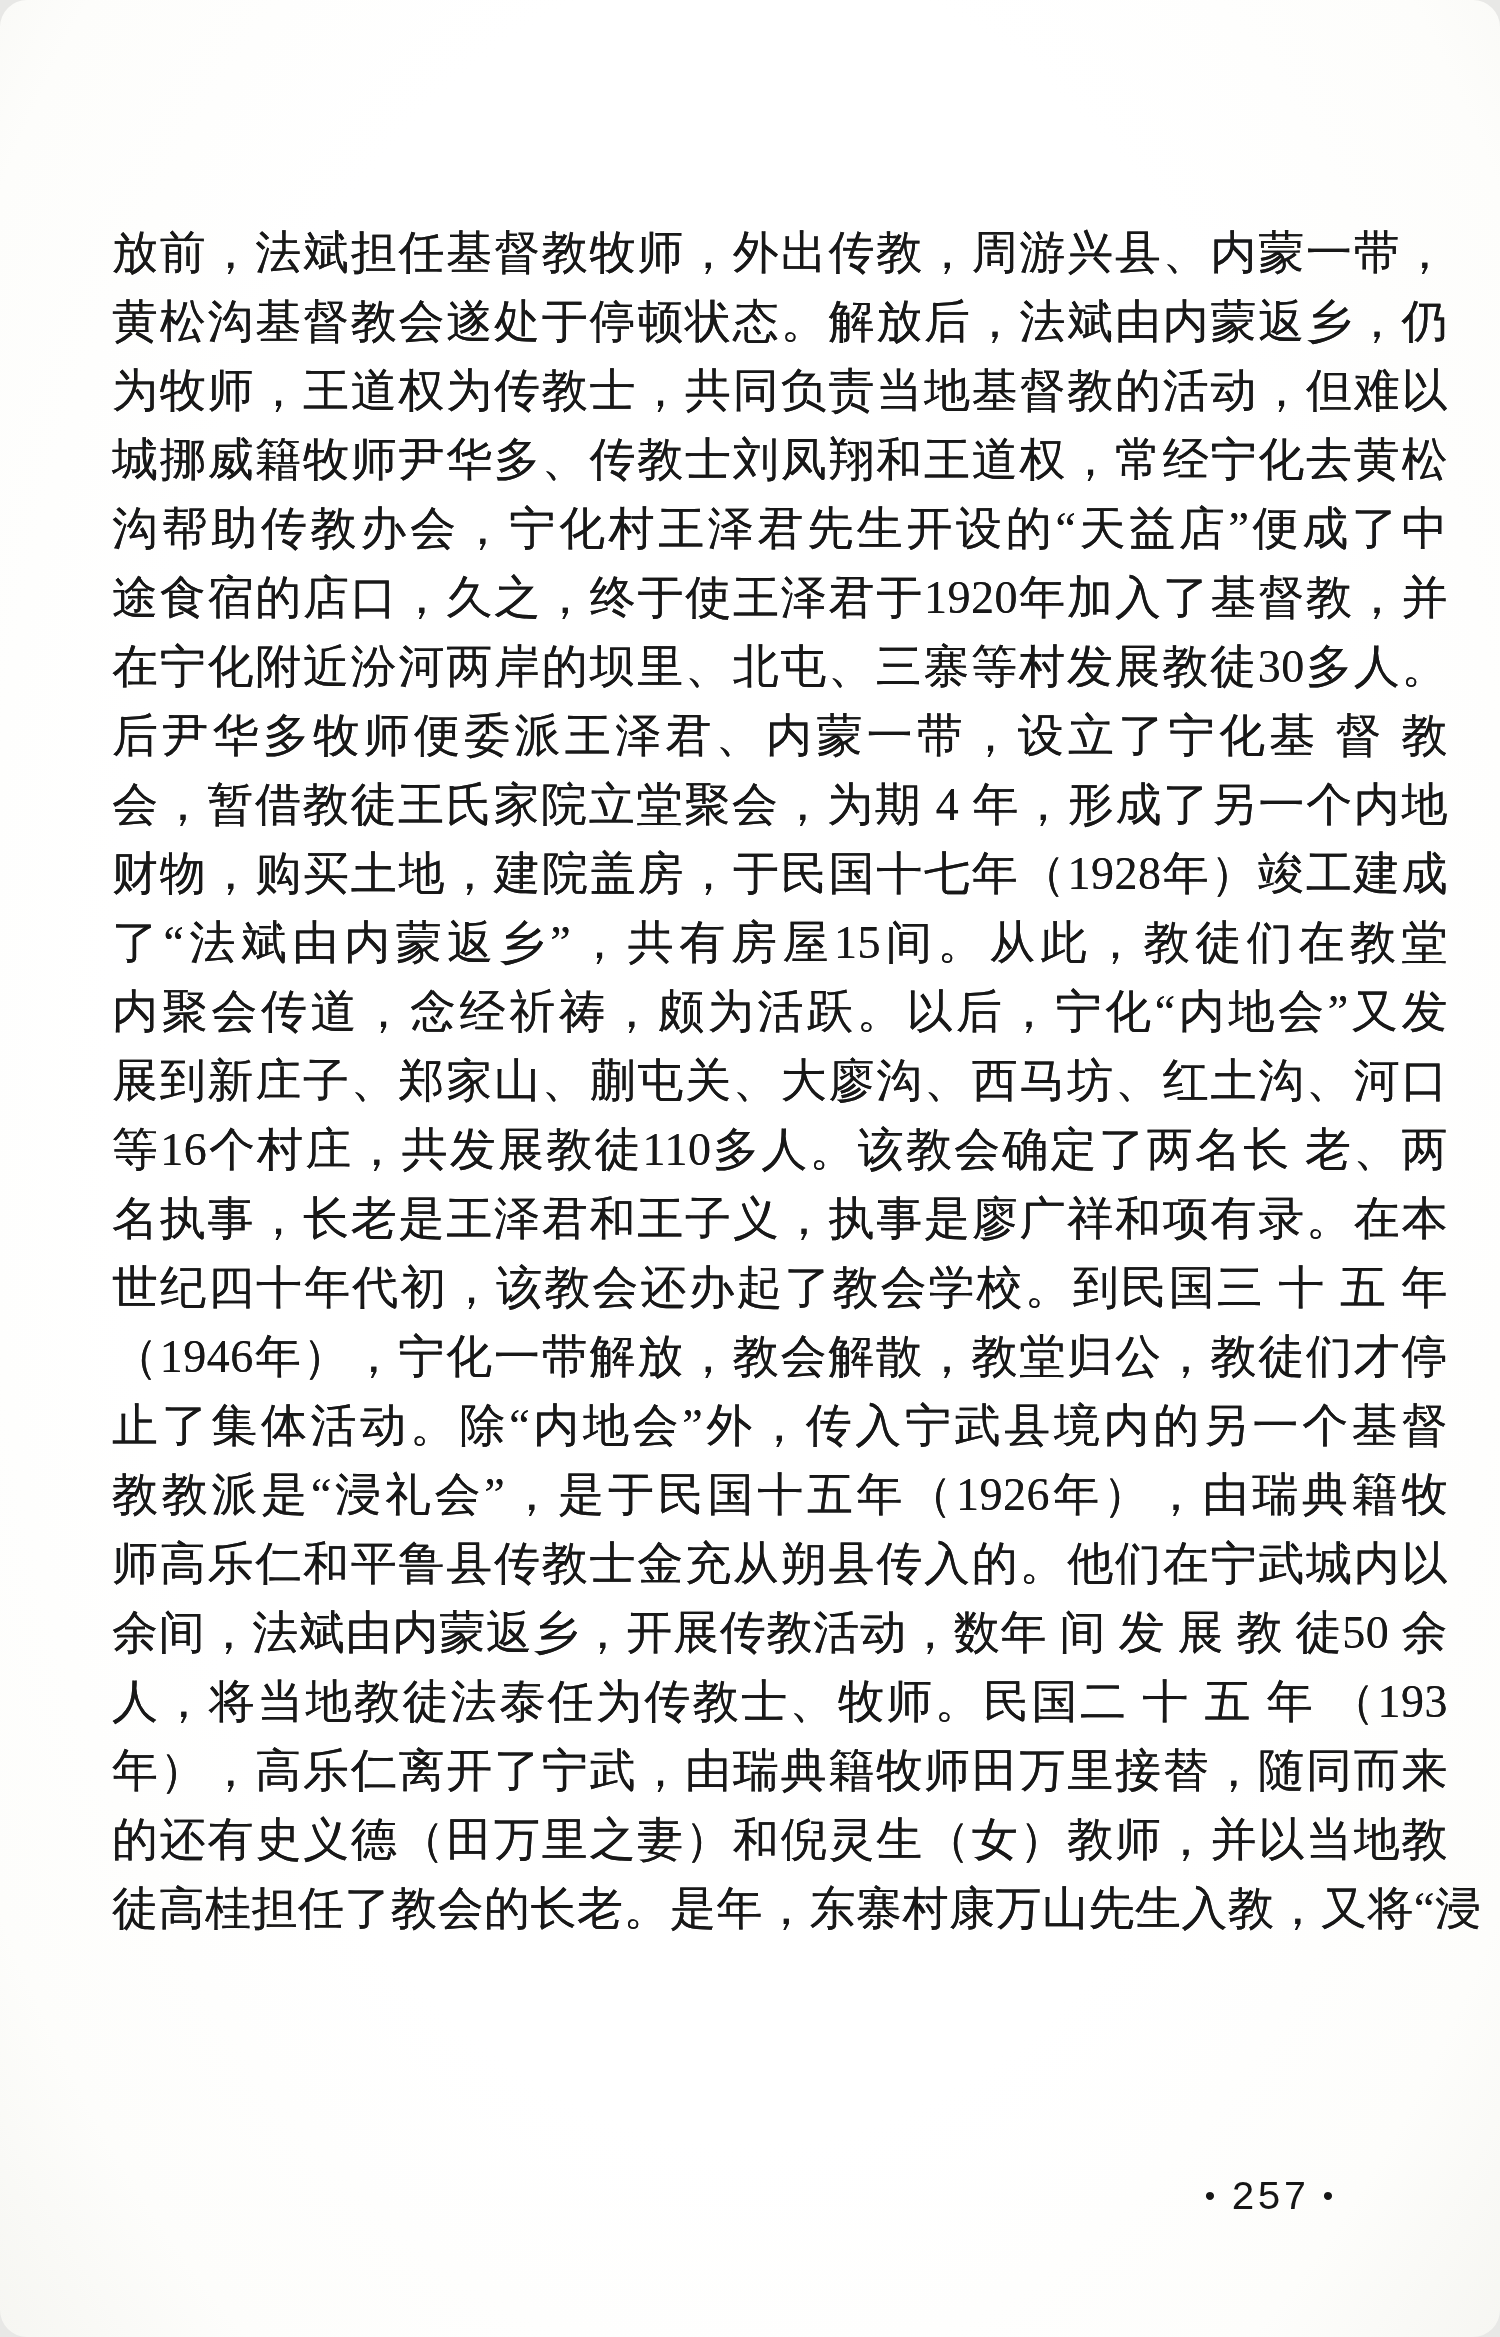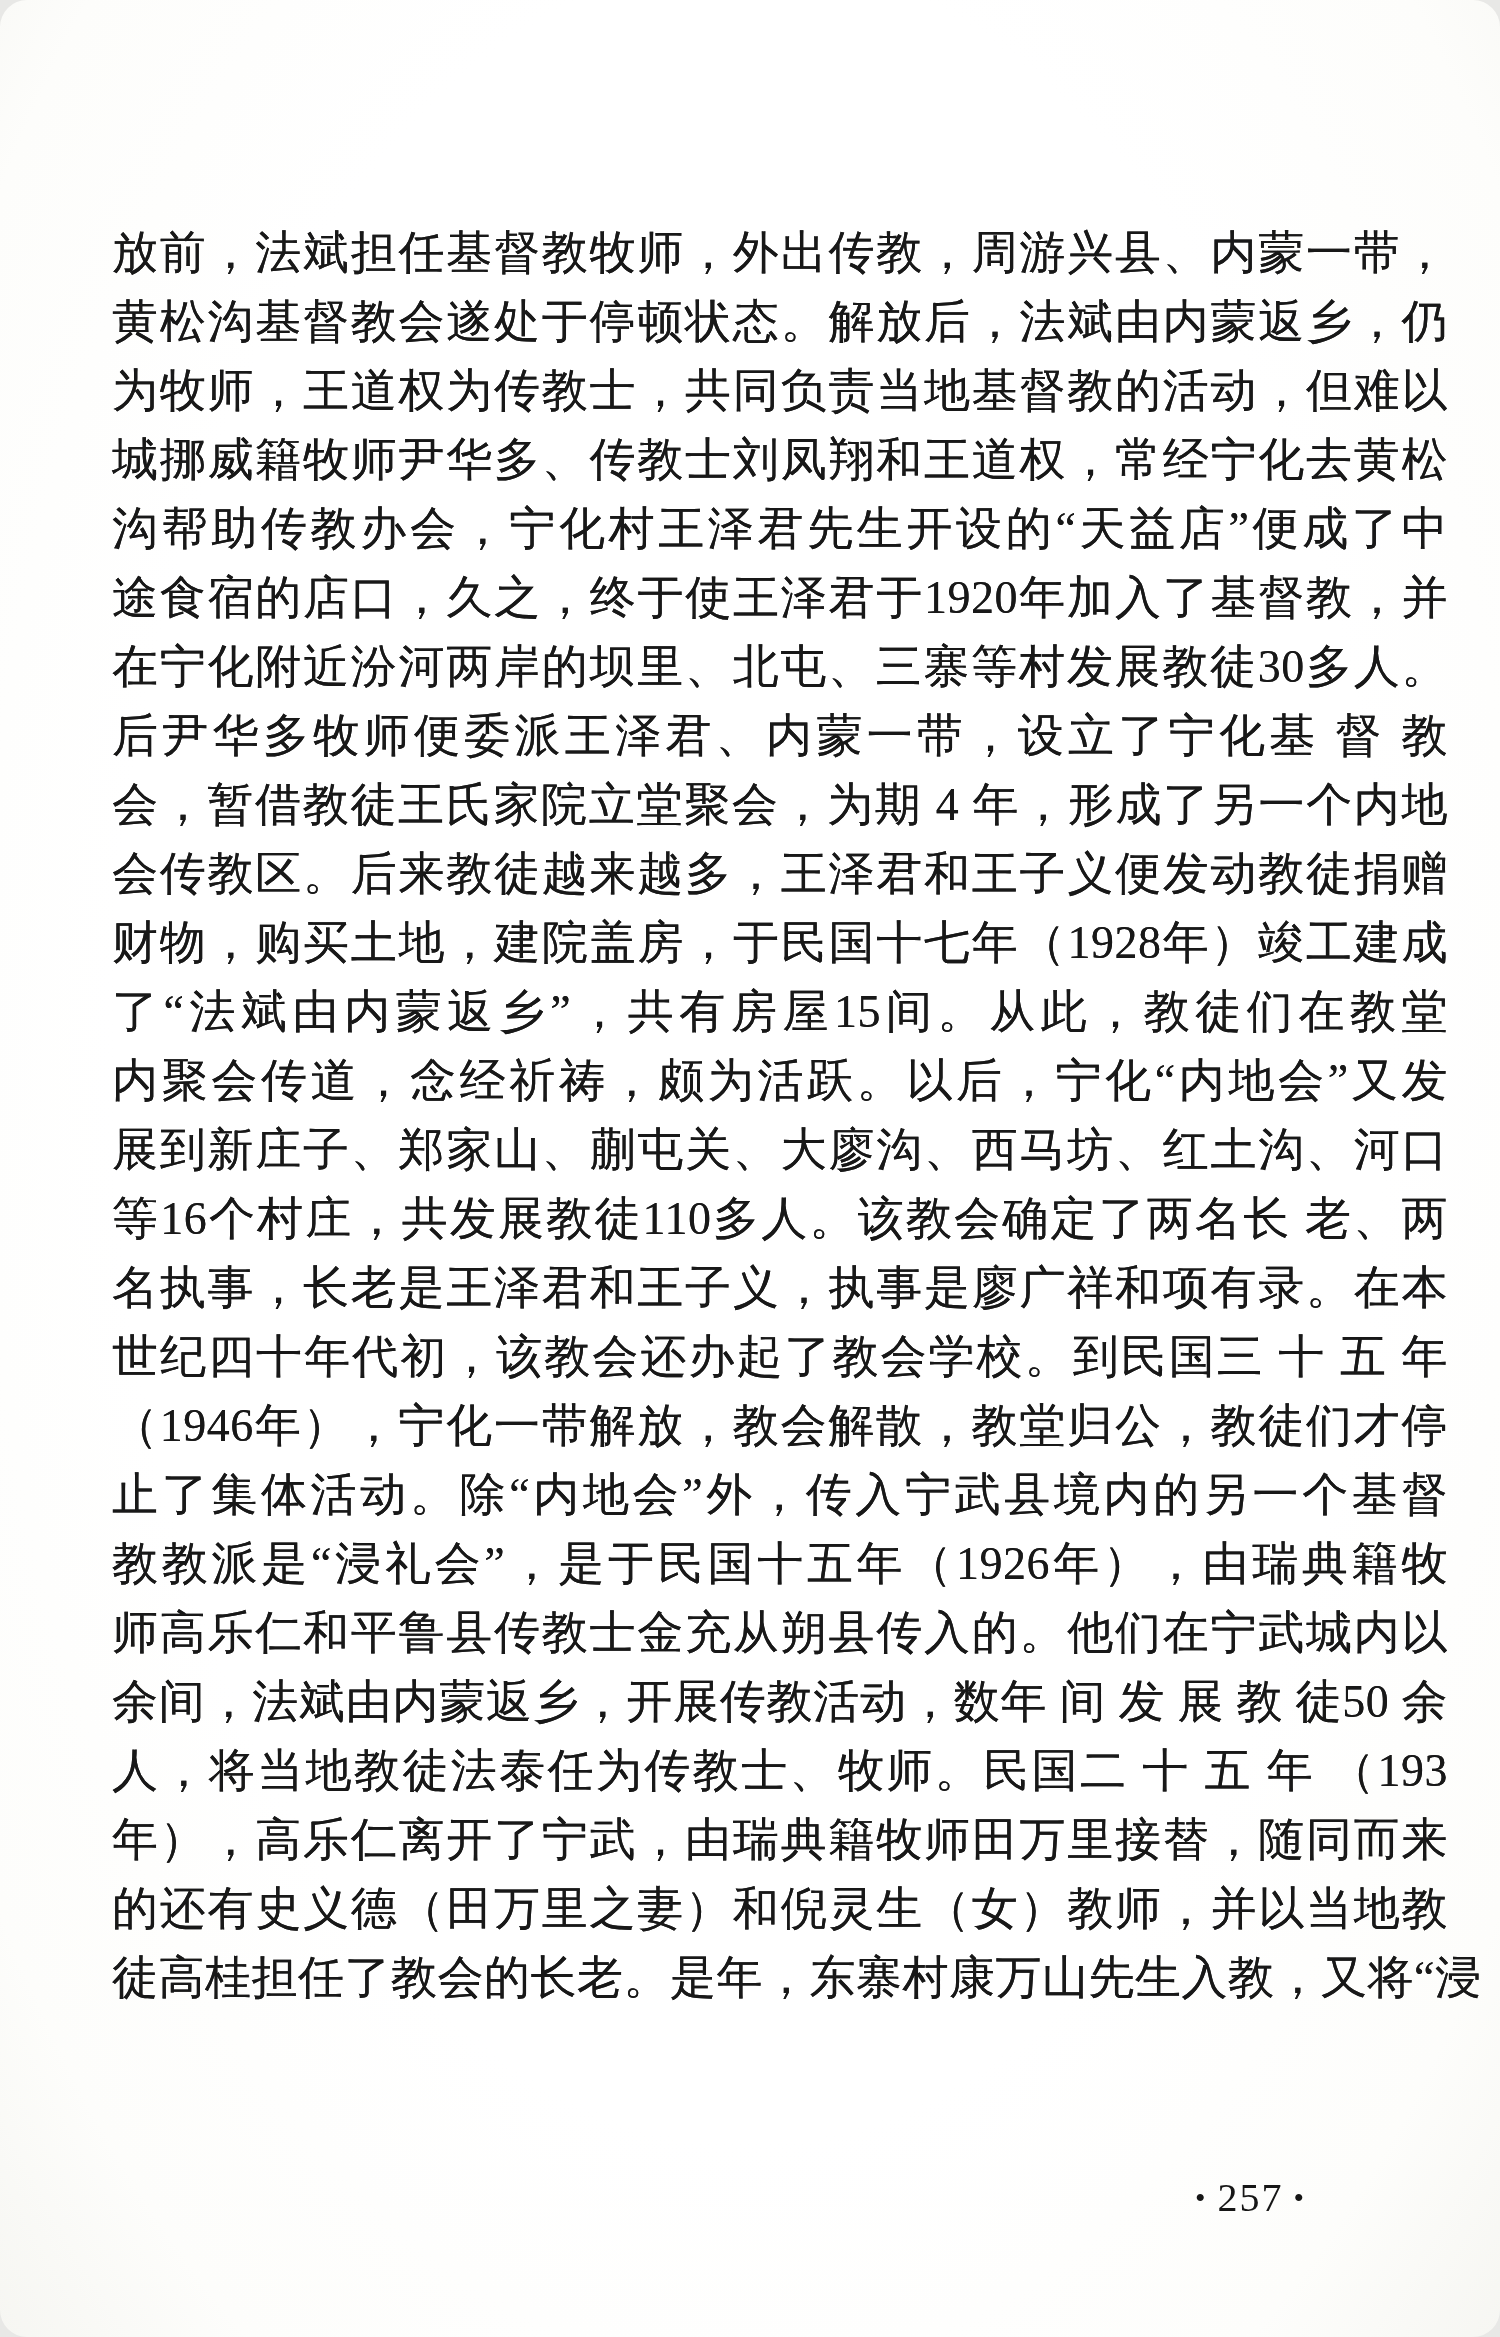--- a/index.html
+++ b/index.html
@@ -39,22 +39,24 @@
   }
   .page-number {
     position: absolute;
     left: 1185px;
     top: 2172px;
     width: 170px;
     height: 52px;
     line-height: 52px;
     font-size: 40px;
     letter-spacing: 2px;
+    text-align: center;
     color: #161616;
     white-space: nowrap;
+    font-family: Liberation Mono, monospace;
   }
   .page-number .dot {
     font-size: 30px;
     vertical-align: 3px;
     padding: 0 10px;
   }
 </style>
 </head>
 <body>
 
@@ -63,21 +65,20 @@
   <div class="text-block">
     <div class="text-line">放前，法斌担任基督教牧师，外出传教，周游兴县、内蒙一带，</div>
     <div class="text-line">黄松沟基督教会遂处于停顿状态。解放后，法斌由内蒙返乡，仍</div>
     <div class="text-line">为牧师，王道权为传教士，共同负责当地基督教的活动，但难以</div>
     <div class="text-line">城挪威籍牧师尹华多、传教士刘凤翔和王道权，常经宁化去黄松</div>
     <div class="text-line">沟帮助传教办会，宁化村王泽君先生开设的“天益店”便成了中</div>
     <div class="text-line">途食宿的店口，久之，终于使王泽君于1920年加入了基督教，并</div>
     <div class="text-line">在宁化附近汾河两岸的坝里、北屯、三寨等村发展教徒30多人。</div>
     <div class="text-line">后尹华多牧师便委派王泽君、内蒙一带，设立了宁化基 督 教</div>
     <div class="text-line">会，暂借教徒王氏家院立堂聚会，为期 4 年，形成了另一个内地</div>
-    <div class="text-line">会传教区。后来教徒越来越多，王泽君和王子义便发动教徒捐赠</div>
     <div class="text-line">财物，购买土地，建院盖房，于民国十七年（1928年）竣工建成</div>
     <div class="text-line">了“法斌由内蒙返乡”，共有房屋15间。从此，教徒们在教堂</div>
     <div class="text-line">内聚会传道，念经祈祷，颇为活跃。以后，宁化“内地会”又发</div>
     <div class="text-line">展到新庄子、郑家山、蒯屯关、大廖沟、西马坊、红土沟、河口</div>
     <div class="text-line">等16个村庄，共发展教徒110多人。该教会确定了两名长 老、两</div>
     <div class="text-line">名执事，长老是王泽君和王子义，执事是廖广祥和项有录。在本</div>
     <div class="text-line">世纪四十年代初，该教会还办起了教会学校。到民国三 十 五 年</div>
     <div class="text-line">（1946年），宁化一带解放，教会解散，教堂归公，教徒们才停</div>
     <div class="text-line">止了集体活动。除“内地会”外，传入宁武县境内的另一个基督</div>
     <div class="text-line">教教派是“浸礼会”，是于民国十五年（1926年），由瑞典籍牧</div>

